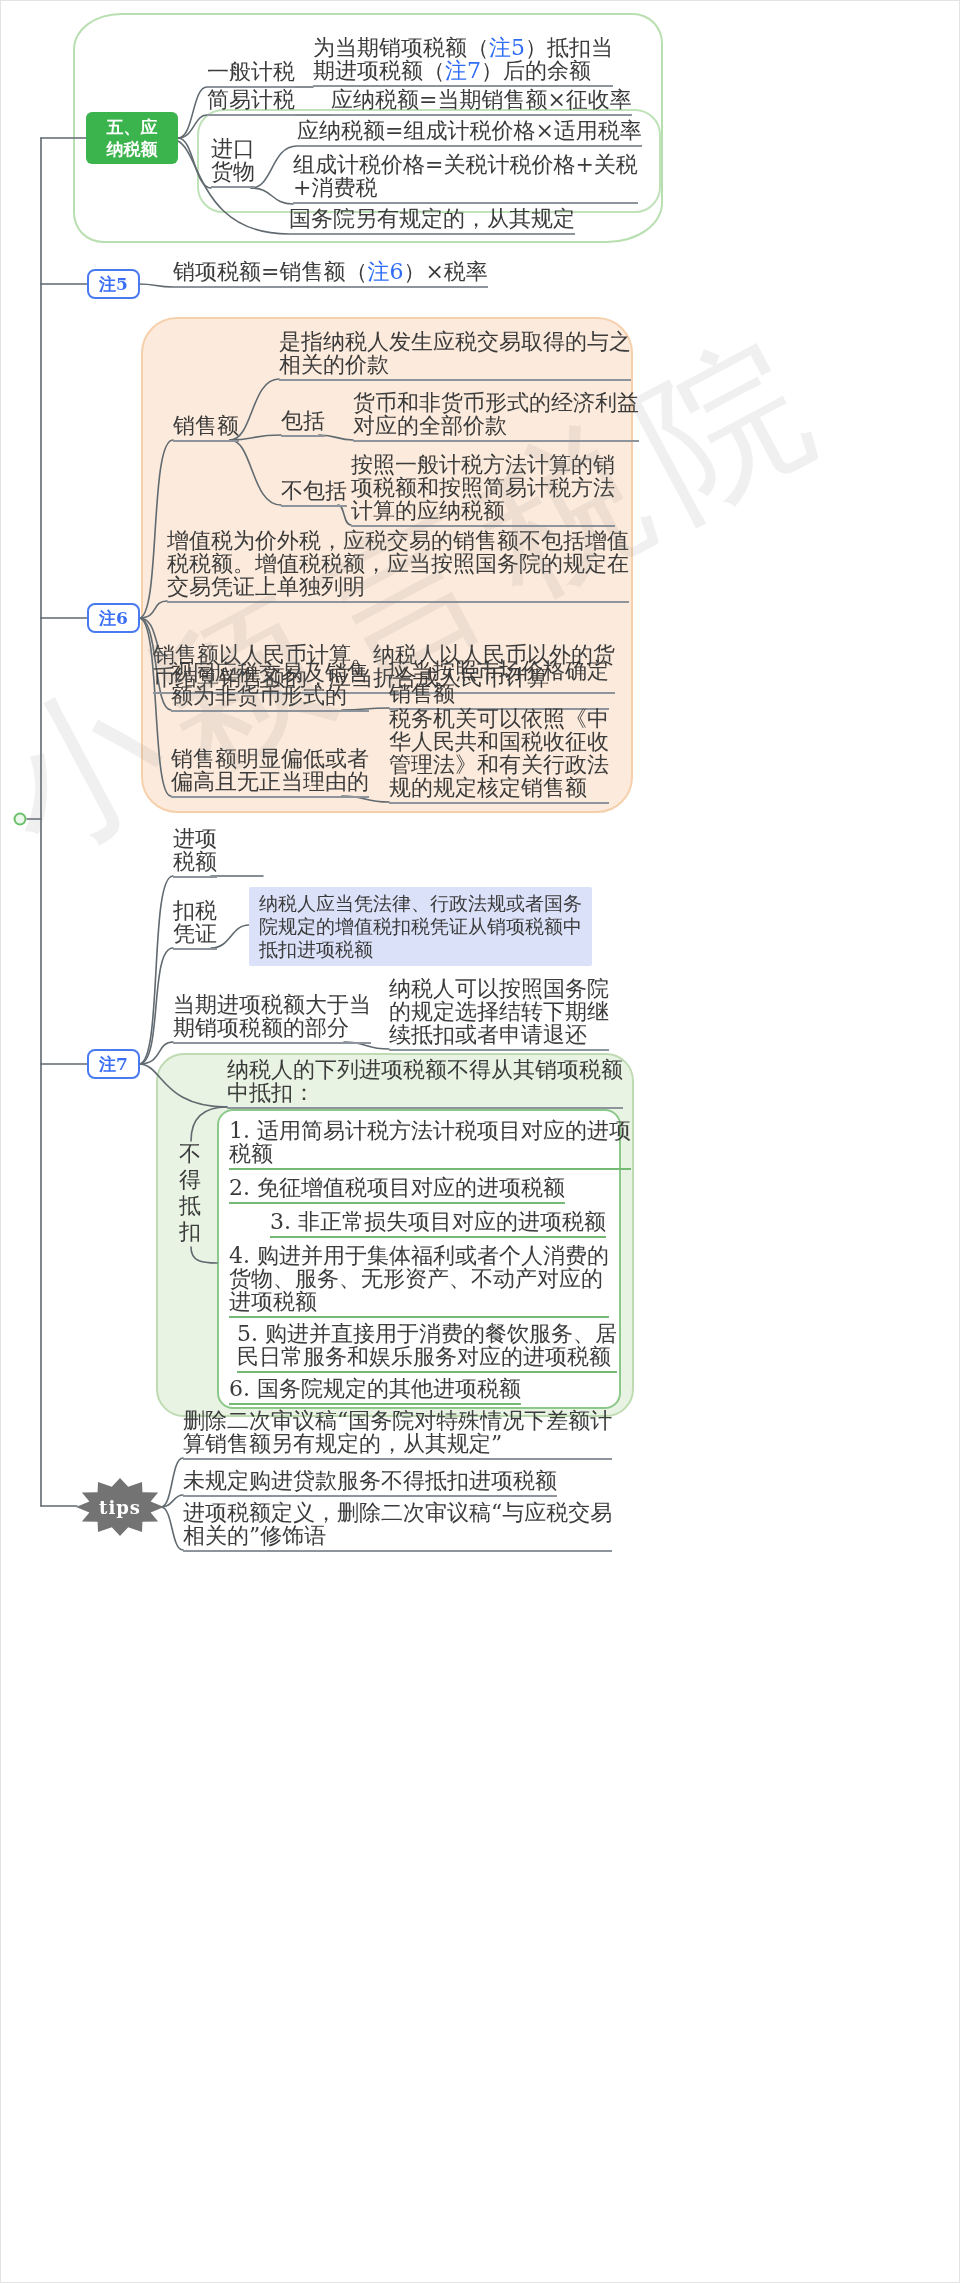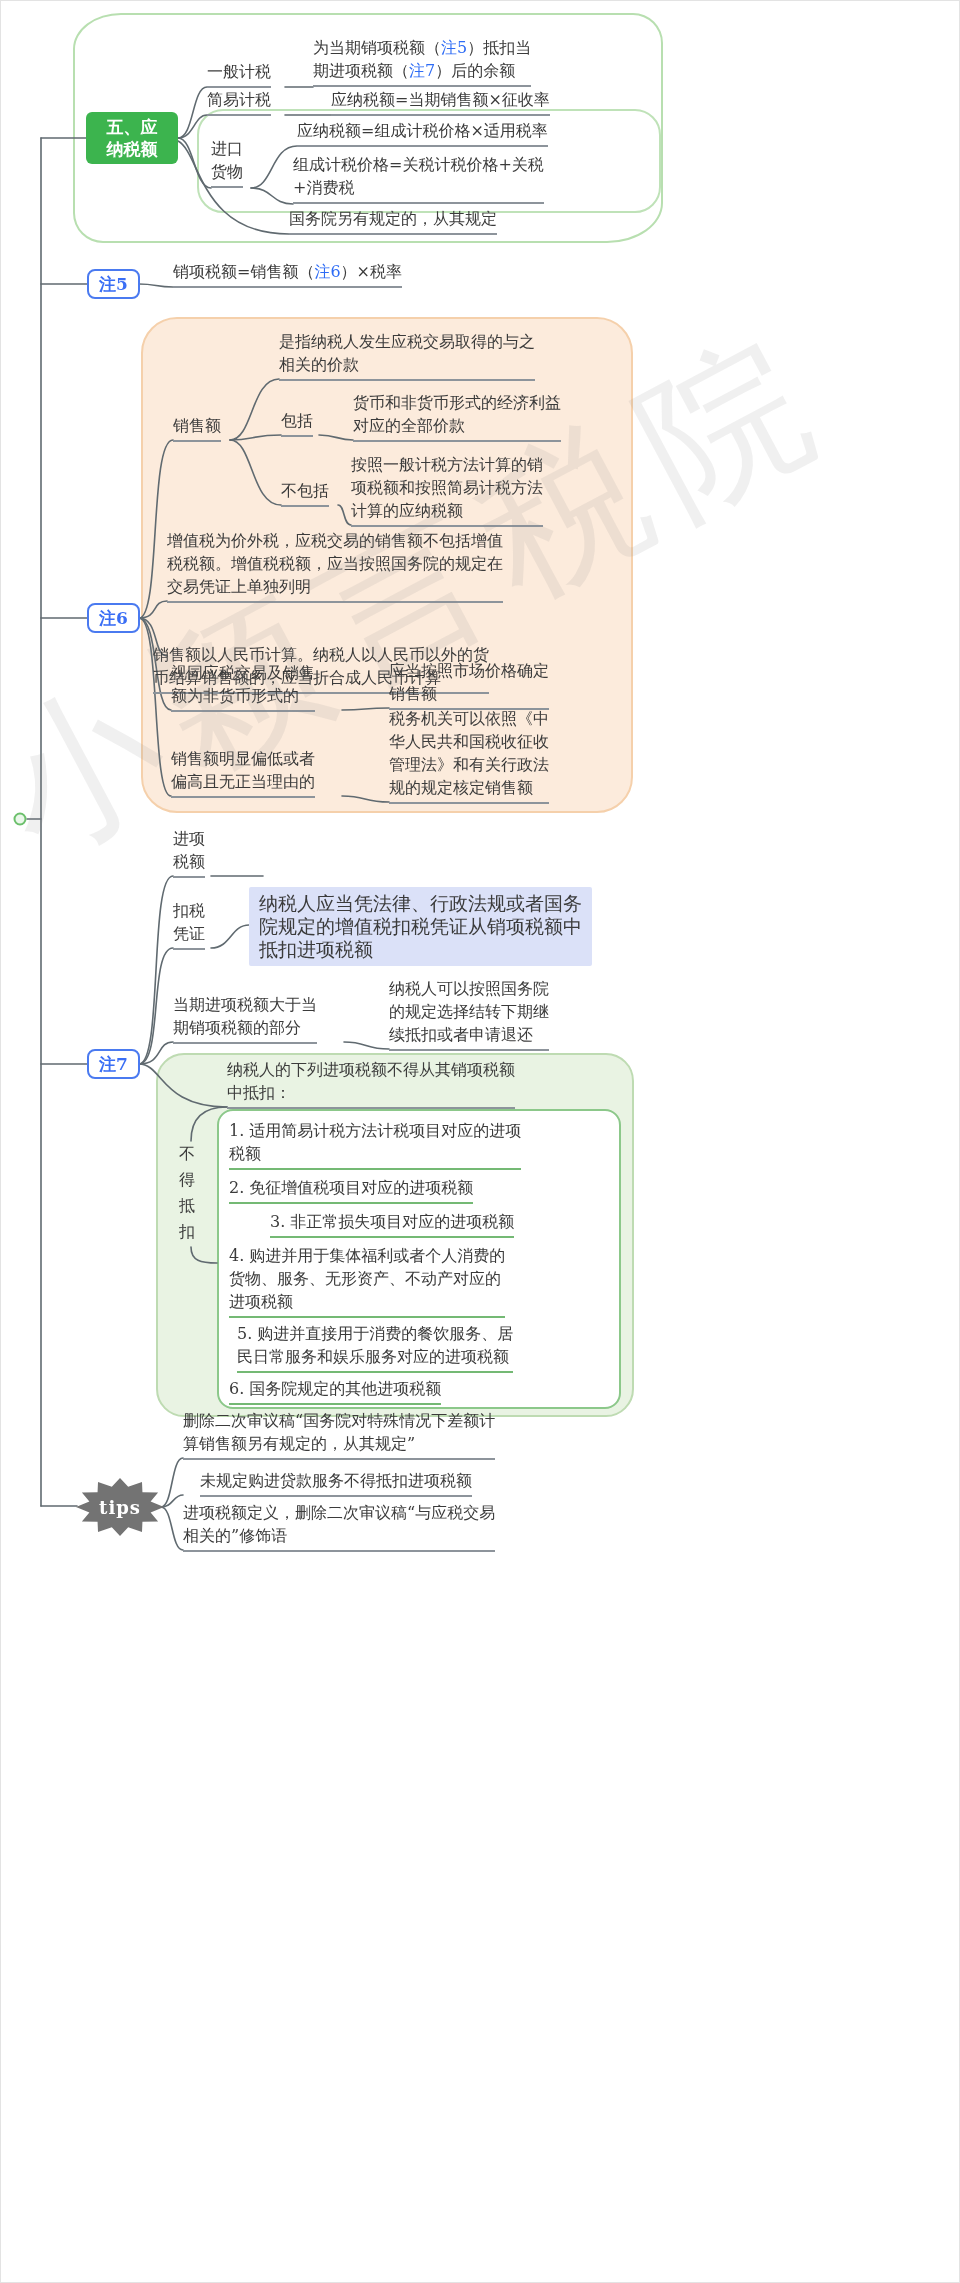--- a/index.html
+++ b/index.html
@@ -8,21 +8,21 @@
         font-family:"DejaVu Serif","Liberation Serif",serif;color:#3b3b3b;}
   .blob{position:absolute;z-index:1;box-sizing:border-box;}
   .blob-top{border:2px solid #b8dfb0;background:#fff;border-radius:48px 30px 56px 30px/36px 30px 40px 30px;}
   .blob-import{border:2px solid #bfe2b8;background:#fff;border-radius:26px;}
   .blob-peach{background:#fcebdc;border:2px solid #f5d0ab;border-radius:36px;}
   .blob-green{background:#e9f3e3;border:2px solid #bedbb2;border-radius:28px;}
   .listbox{position:absolute;z-index:2;background:#fff;border:2px solid #8cc88a;border-radius:16px;box-sizing:border-box;}
   .voucherbox{position:absolute;z-index:3;background:#dbe1f8;border-radius:2px;padding:5px 10px;
               font-size:19px;line-height:23px;white-space:pre-line;}
   svg.wires{position:absolute;left:0;top:0;z-index:2;pointer-events:none;}
-  .t{position:absolute;z-index:3;font-size:16px;line-height:23px;white-space:pre-line;}
+  .t{position:absolute;z-index:3;font-size:22px;line-height:23px;white-space:pre-line;}
   .u{border-bottom:2px solid #8d949b;padding-bottom:3px;}
   .ug{border-bottom:2px solid #74b974;padding-bottom:3px;}
   .ref{color:#2e6cf5;}
   .mainnode{position:absolute;z-index:3;background:#3cb44e;color:#fff;font-weight:bold;
             font-size:17px;line-height:22px;border-radius:6px;padding:4px 10px;text-align:center;white-space:pre-line;}
   .notebadge{position:absolute;z-index:3;background:#fff;border:2px solid #4a7af0;color:#3a6ef5;
              font-weight:bold;font-size:17px;line-height:22px;border-radius:8px;padding:2px 10px;}
   .tipsstar{position:absolute;z-index:3;background:#737373;color:#fff;display:flex;align-items:center;justify-content:center;
             font-weight:bold;font-size:18px;letter-spacing:1px;
             clip-path:polygon(100% 50%,84.8% 59.3%,93.3% 75%,75.5% 75.5%,75% 93.3%,59.3% 84.8%,50% 100%,40.7% 84.8%,25% 93.3%,24.5% 75.5%,6.7% 75%,15.2% 59.3%,0% 50%,15.2% 40.7%,6.7% 25%,24.5% 24.5%,25% 6.7%,40.7% 15.2%,50% 0%,59.3% 15.2%,75% 6.7%,75.5% 24.5%,93.3% 25%,84.8% 40.7%);}
@@ -165,19 +165,19 @@
 进项税额</div>
   <div class="t ug" style="left:236px;top:1321px;">5. 购进并直接用于消费的餐饮服务、居
 民日常服务和娱乐服务对应的进项税额</div>
   <div class="t ug" style="left:228px;top:1376px;">6. 国务院规定的其他进项税额</div>
 
   <div class="tipsstar" style="left:75px;top:1477px;width:88px;height:58px;">
       <span>tips</span>
     </div>
   <div class="t u" style="left:182px;top:1408px;">删除二次审议稿“国务院对特殊情况下差额计
 算销售额另有规定的，从其规定”</div>
-  <div class="t u" style="left:199px;top:1468px;">未规定购进贷款服务不得抵扣进项税额</div>
+  <div class="t u" style="left:182px;top:1468px;">未规定购进贷款服务不得抵扣进项税额</div>
   <div class="t u" style="left:182px;top:1500px;">进项税额定义，删除二次审议稿“与应税交易
 相关的”修饰语</div>
 
   <div class="watermark">小颖言税院</div>
 
 </div>
 
 </body></html>

